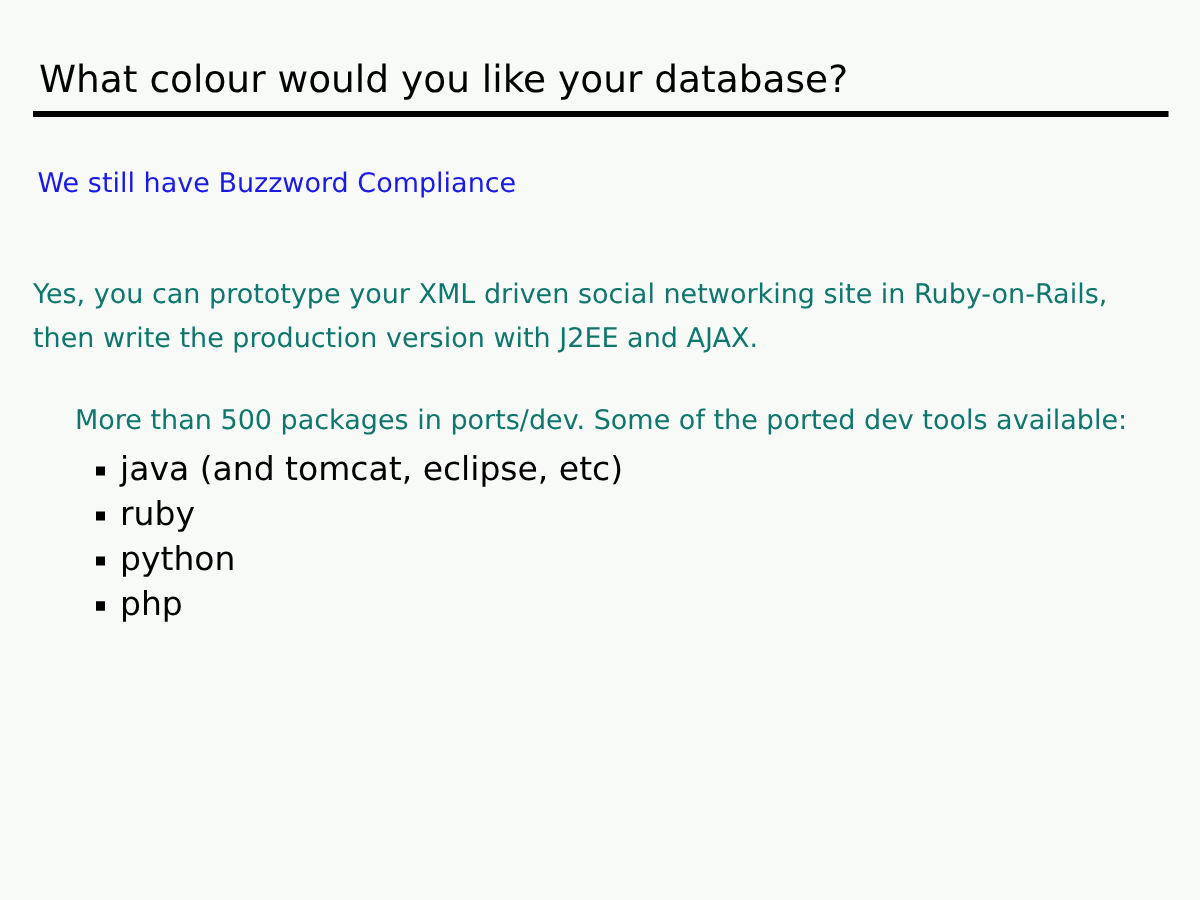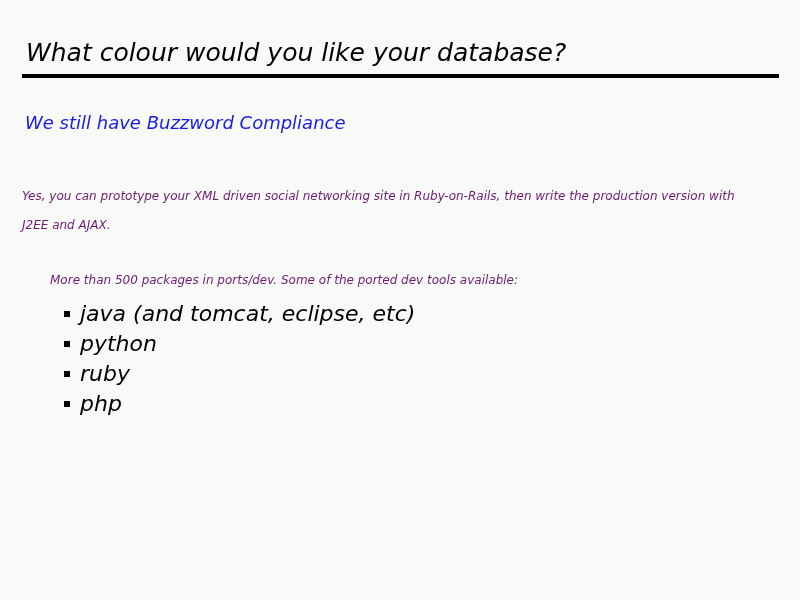--- a/index.html
+++ b/index.html
@@ -12,21 +12,20 @@
     background: #f7faf7;
     font-family: "DejaVu Sans", sans-serif;
     overflow: hidden;
   }
   .slide {
     position: relative;
     width: 800px;
     height: 600px;
     box-sizing: border-box;
     padding: 0;
-    font-style: italic;
   }
   .slide-title {
     position: absolute;
     left: 26px;
     top: 38px;
     font-size: 25px;
     color: #000000;
     font-weight: normal;
     letter-spacing: 0px;
     white-space: nowrap;
@@ -47,22 +46,22 @@
     color: #1a1ae6;
     white-space: nowrap;
   }
   .body-block {
     position: absolute;
     left: 22px;
     top: 182px;
     width: 740px;
   }
   .para {
-    font-size: 12px;
-    color: #701a75;
+    font-size: 18px;
+    color: #0f766e;
     line-height: 29px;
     margin: 0 0 26px 0;
   }
   .para.tight {
     margin-bottom: 0;
     margin-left: 28px;
   }
   .bullets {
     list-style: none;
     margin: 4px 0 0 0;
@@ -98,25 +97,25 @@
     <p class="para">Yes, you can prototype your XML driven social networking site in Ruby-on-Rails, then write the production version with J2EE and AJAX.</p>
     <p class="para tight">More than 500 packages in ports/dev. Some of the ported dev tools available:</p>
 
     <ul class="bullets">
       <li>
         <span class="marker"></span>
         <span>java (and tomcat, eclipse, etc)</span>
       </li>
       <li>
         <span class="marker"></span>
-        <span>python</span>
+        <span>ruby</span>
       </li>
       <li>
         <span class="marker"></span>
-        <span>ruby</span>
+        <span>python</span>
       </li>
       <li>
         <span class="marker"></span>
       </li>
       <li>
         <span class="marker"></span>
         <span>php</span>
       </li>
     </ul>
   </div>

